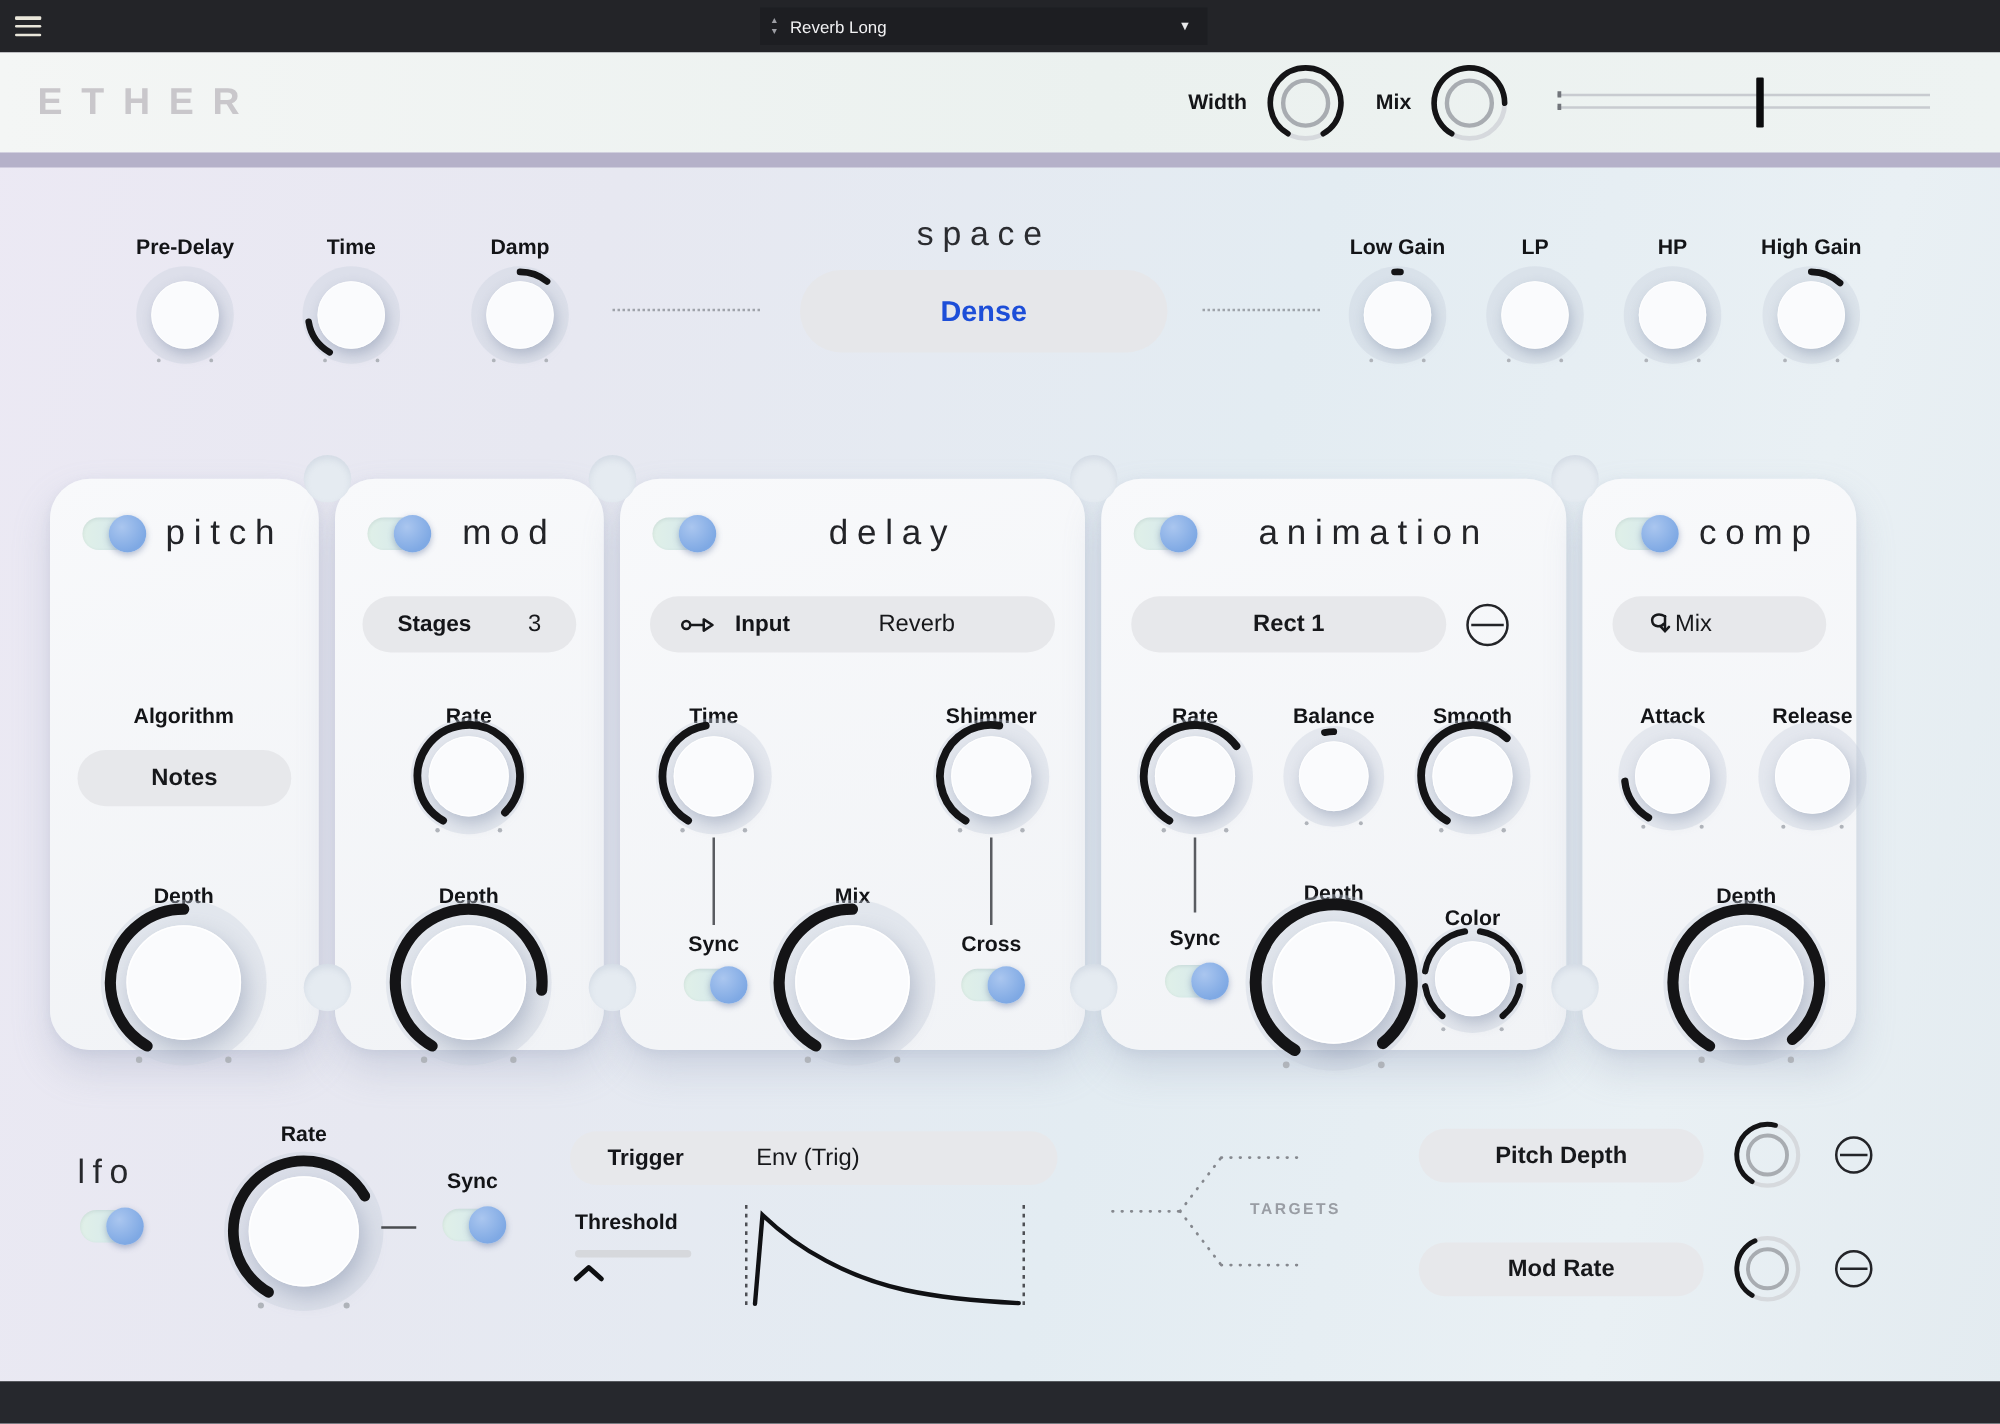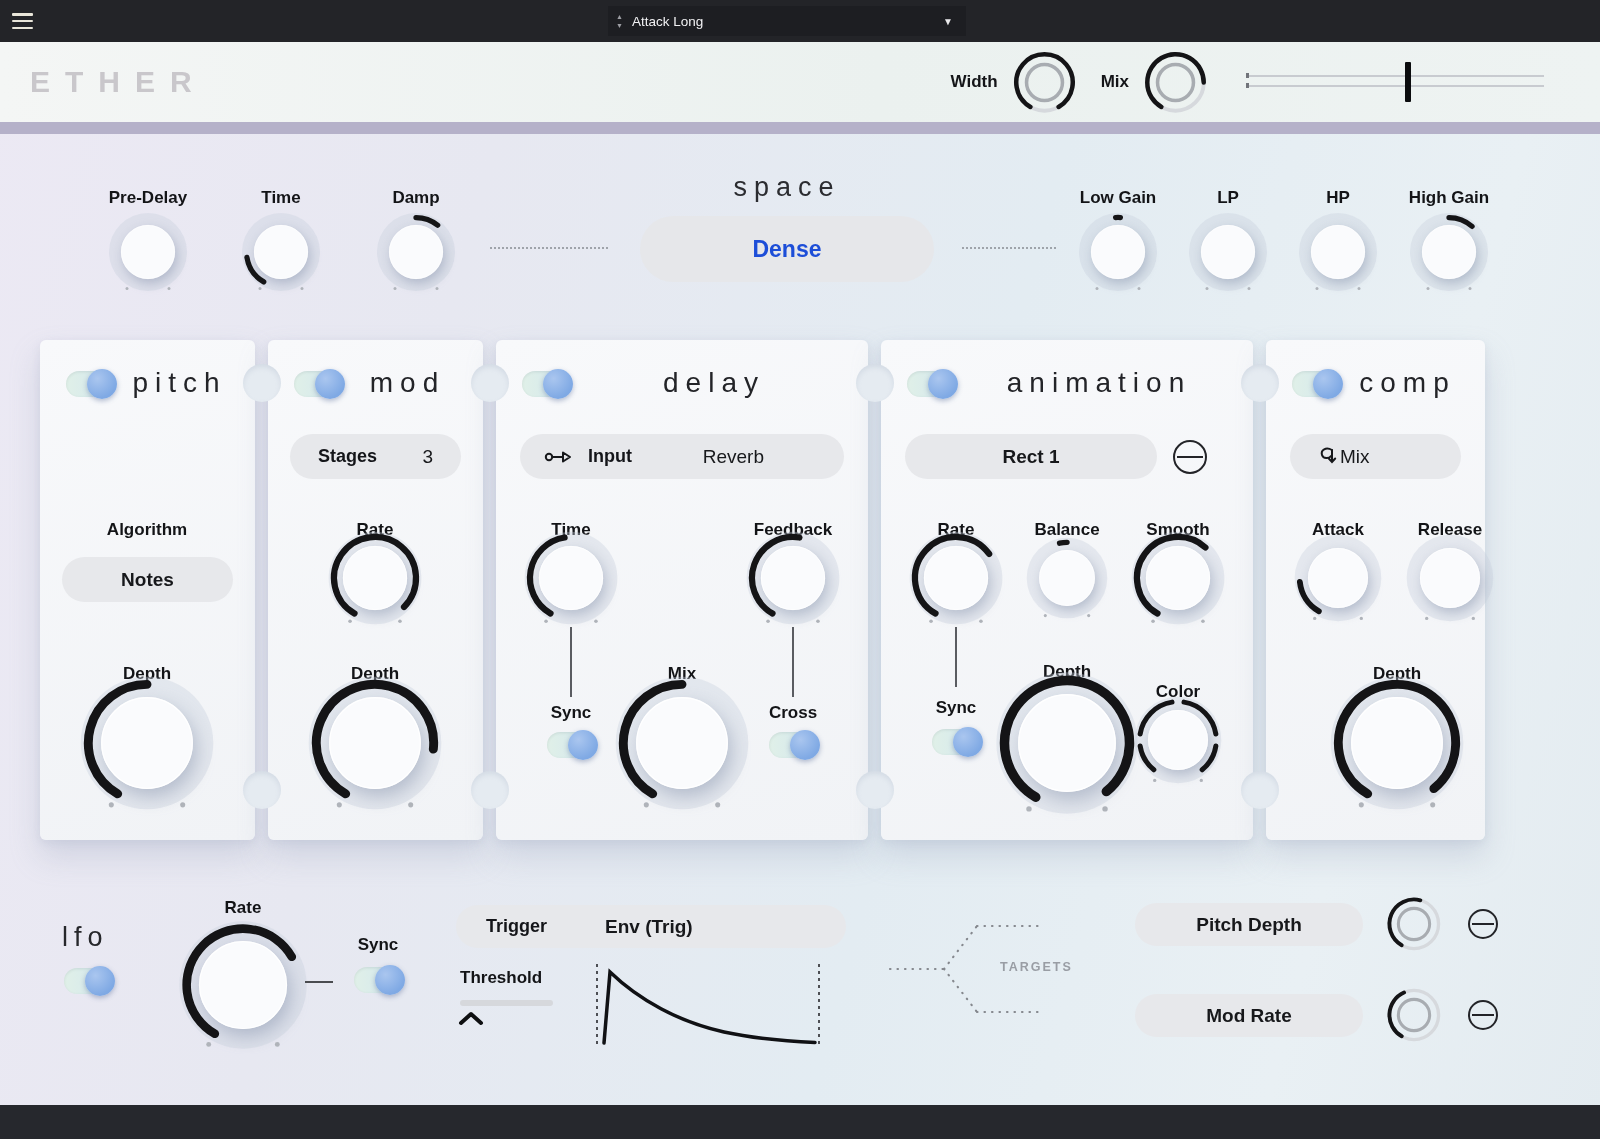--- a/index.html
+++ b/index.html
@@ -66,34 +66,34 @@
 
   
   .space-row { position:absolute; top:134px; left:0; right:0; height:206px; }
   .space-title { position:absolute; transform:translateX(-50%); font-size:27px; letter-spacing:7px;
                  color:#2b2c30; font-weight:400; }
   .dense { position:absolute; background:#e6e7ea; border-radius:33px; display:flex; align-items:center;
            justify-content:center; font-size:23px; font-weight:600; color:#1d4ed8; cursor:pointer; }
 
   
   .panels { position:absolute; top:340px; left:40px; height:500px; display:flex; gap:13px; }
-  .panel { position:relative; background:linear-gradient(165deg,#f8f9fb,#f1f3f6); border-radius:6px;
-           box-shadow:0 16px 30px rgba(150,160,185,.30), 0 3px 8px rgba(150,160,185,.16); }
+  .panel { position:relative; background:linear-gradient(165deg,#f8f9fb,#f1f3f6); border-radius:32px;
+           box-shadow:0 16px 30px rgba(150,160,185,.30), 0 3px 8px rgba(150,160,185,.16);margin-top:43px; }
   .p-pitch,.p-mod { width:215px; } .p-delay,.p-anim { width:372px; } .p-comp { width:219px; }
   .panel .toggle { left:26px; top:31px; }
   .panel-title { position:absolute; left:74px; right:10px; top:27px; text-align:center;
                  font-size:28px; letter-spacing:7px; color:#232428; font-weight:400; white-space:nowrap; }
   .notch { position:absolute; width:38px; height:38px; border-radius:50%; background:#e5ebf1;
            transform:translate(-50%,-50%); box-shadow:inset 0 3px 5px rgba(150,162,185,.22); }
 
   
   .bottom { position:absolute; top:860px; left:0; right:0; height:245px; }
   .lfo-title { position:absolute; left:62px; top:62px; font-size:27px; letter-spacing:6px; color:#26272b; }
   .trig-pill { left:456px; top:45px; width:390px; height:43px; border-radius:22px; padding-left:30px; }
-  .trig-pill .pill-value { margin-left:58px;font-weight:bold; }
+  .trig-pill .pill-value { margin-left:58px; }
   .th-track { position:absolute; left:460px; top:140px; width:93px; height:6px; background:#d6d8dc; border-radius:3px; cursor:pointer; }
   .chev { position:absolute; left:458px; top:151px; line-height:0; cursor:pointer; }
   .env { position:absolute; left:594px; top:104px; line-height:0; }
   .fork { position:absolute; left:888px; top:58px; line-height:0; }
   .targets-label { position:absolute; left:1000px; top:100px; font-size:12.5px; font-weight:700;
                    letter-spacing:2px; color:#999da4; }
   .tgt-pill { left:1135px; width:228px; height:43px; border-radius:22px; }
 
   .footerbar { position:absolute; top:1105px; left:0; right:0; height:34px; background:#26282d; }
 </style>
@@ -106,21 +106,21 @@
     <div class="hamburger">
         <span></span>
         <span></span>
         <span></span>
       </div>
     <div class="preset">
       <span class="spinner">
         <span>▲</span>
         <span>▼</span>
       </span>
-      <span class="preset-name">Attack Long</span>
+      <span class="preset-name">Reverb Long</span>
       <span class="preset-caret">▼</span>
     </div>
   </div>
 
   <div class="header">
     <div class="logo">ETHER</div>
     <div class="header-right">
       <span class="hlabel">Width</span>
       <span class="aknob hknob" style="position:static;transform:none">
           <svg width="77" height="77" viewBox="-60 -60 120 120">
@@ -301,21 +301,21 @@
           <svg width="30" height="20" viewBox="0 0 30 20">
               <circle cx="5" cy="10" r="3.2" fill="none" stroke="#17181b" stroke-width="2"></circle>
               <line x1="8.2" y1="10" x2="19" y2="10" stroke="#17181b" stroke-width="2"></line>
               <path d="M19 5.5 L26 10 L19 14.5 Z" fill="none" stroke="#17181b" stroke-width="2" stroke-linejoin="round"></path>
             </svg>
         </span>
         <span class="pill-label">Input</span>
         <span class="pill-value" style="margin-left:auto;margin-right:56px">Reverb</span>
       </div>
       <div class="alabel" style="left:75px;top:180px">Time</div>
-      <div class="alabel" style="left:297px;top:180px">Feedback</div>
+      <div class="alabel" style="left:297px;top:180px">Shimmer</div>
       <div class="aknob" style="left:75px;top:238px">
           <svg width="107" height="107" viewBox="-60 -60 120 120">
             <circle r="52" fill="rgba(199,207,221,0.38)"></circle>
             <circle cx="-28.0" cy="48.5" r="2" fill="#b0b4ba"></circle>
             <circle cx="28.0" cy="48.5" r="2" fill="#b0b4ba"></circle>
             <circle r="36" fill="#fafbfd" style="filter:drop-shadow(3px 6px 7px rgba(125,138,165,0.45))"></circle>
             <circle r="35.5" fill="none" stroke="rgba(255,255,255,0.9)" stroke-width="1"></circle>
             <path d="M -23.00 39.84 A 46 46 0 0 1 -7.20 -45.43" fill="none" stroke="#141416" stroke-width="7" stroke-linecap="round"></path>
           </svg>
         </div>

